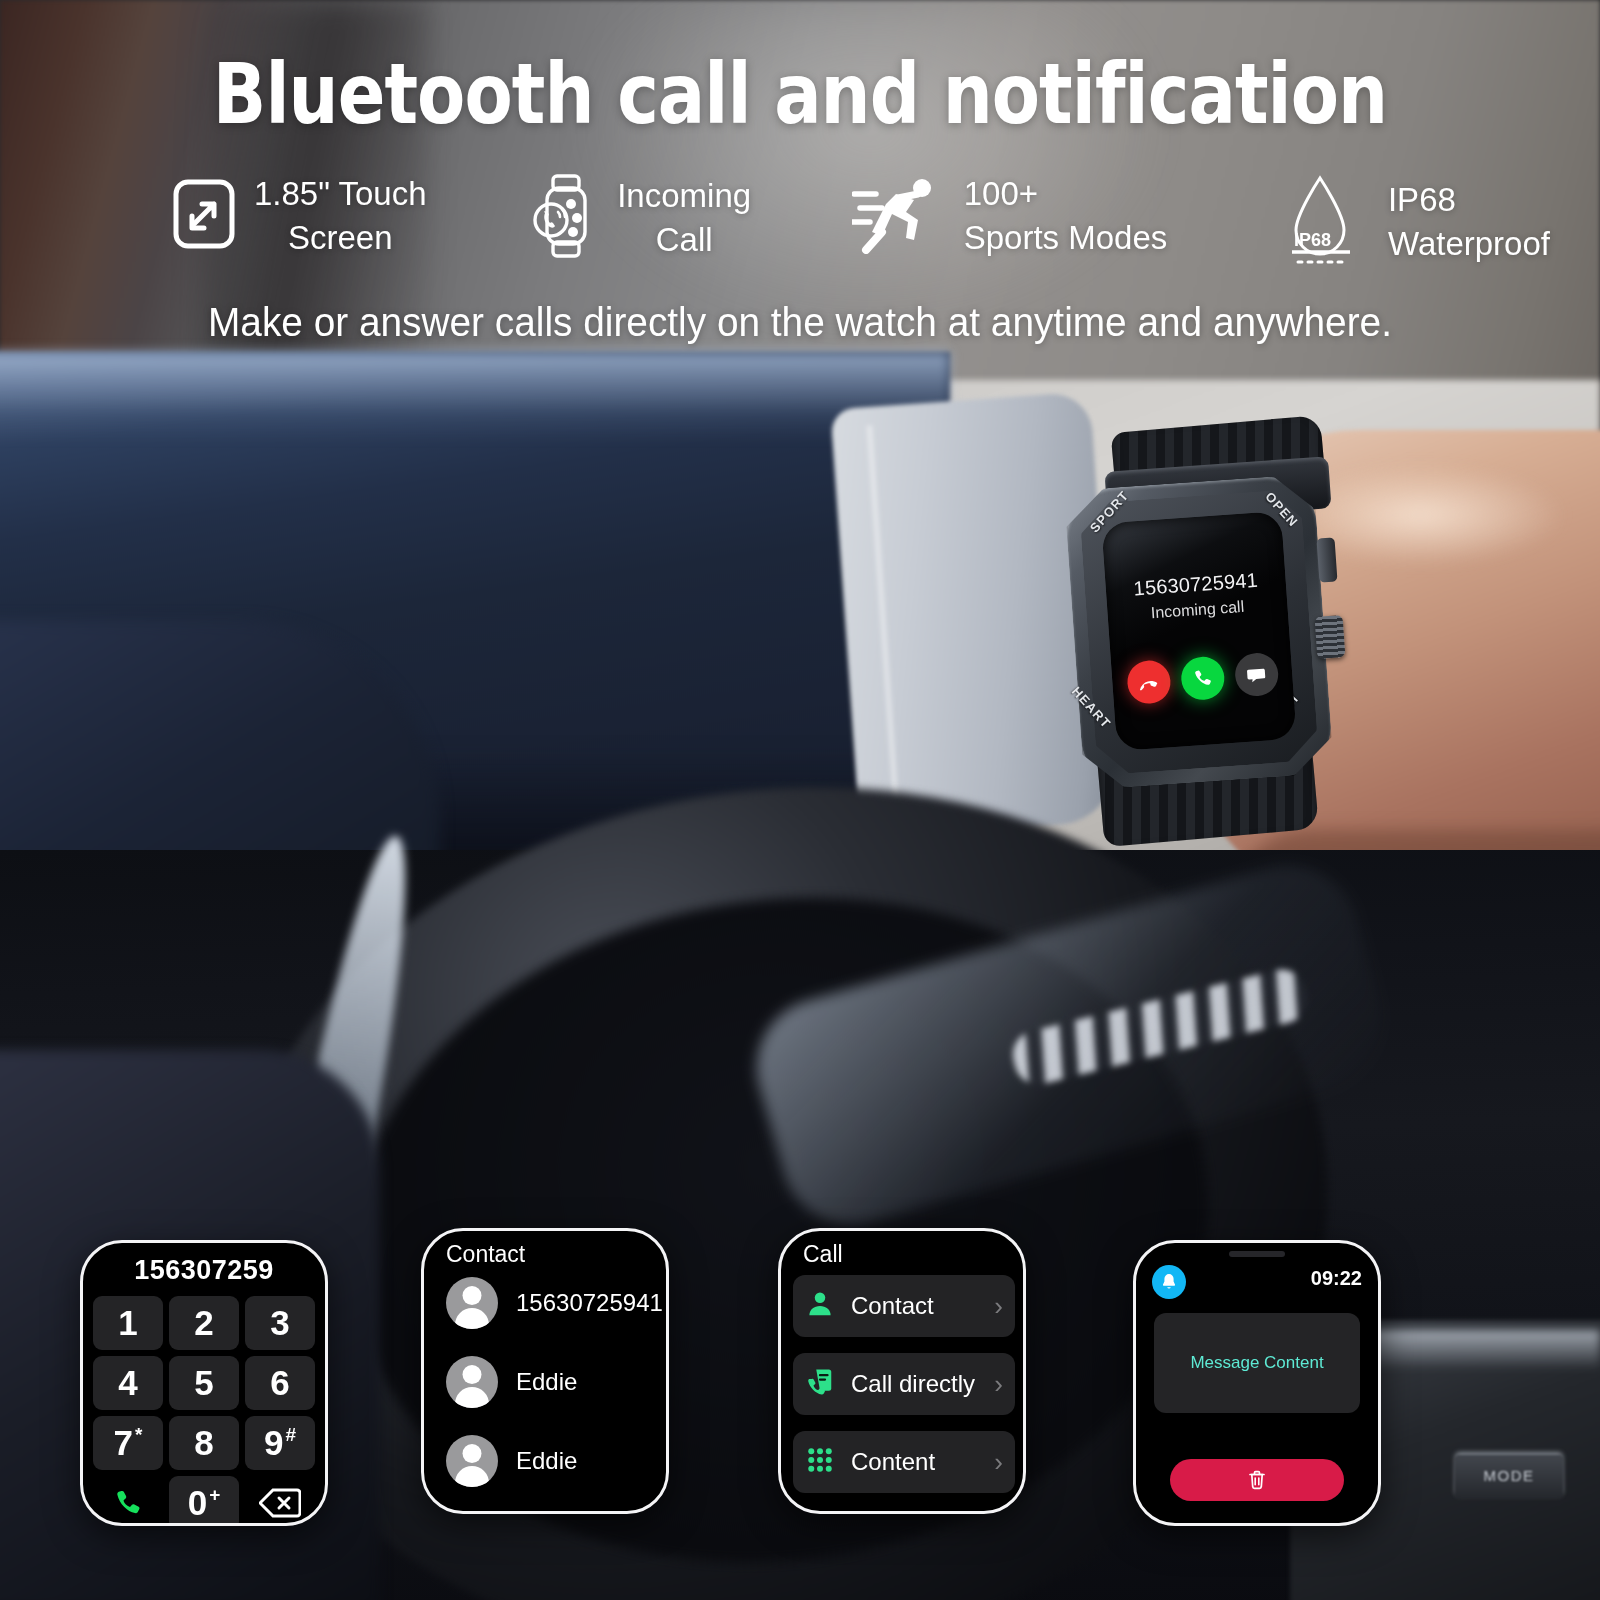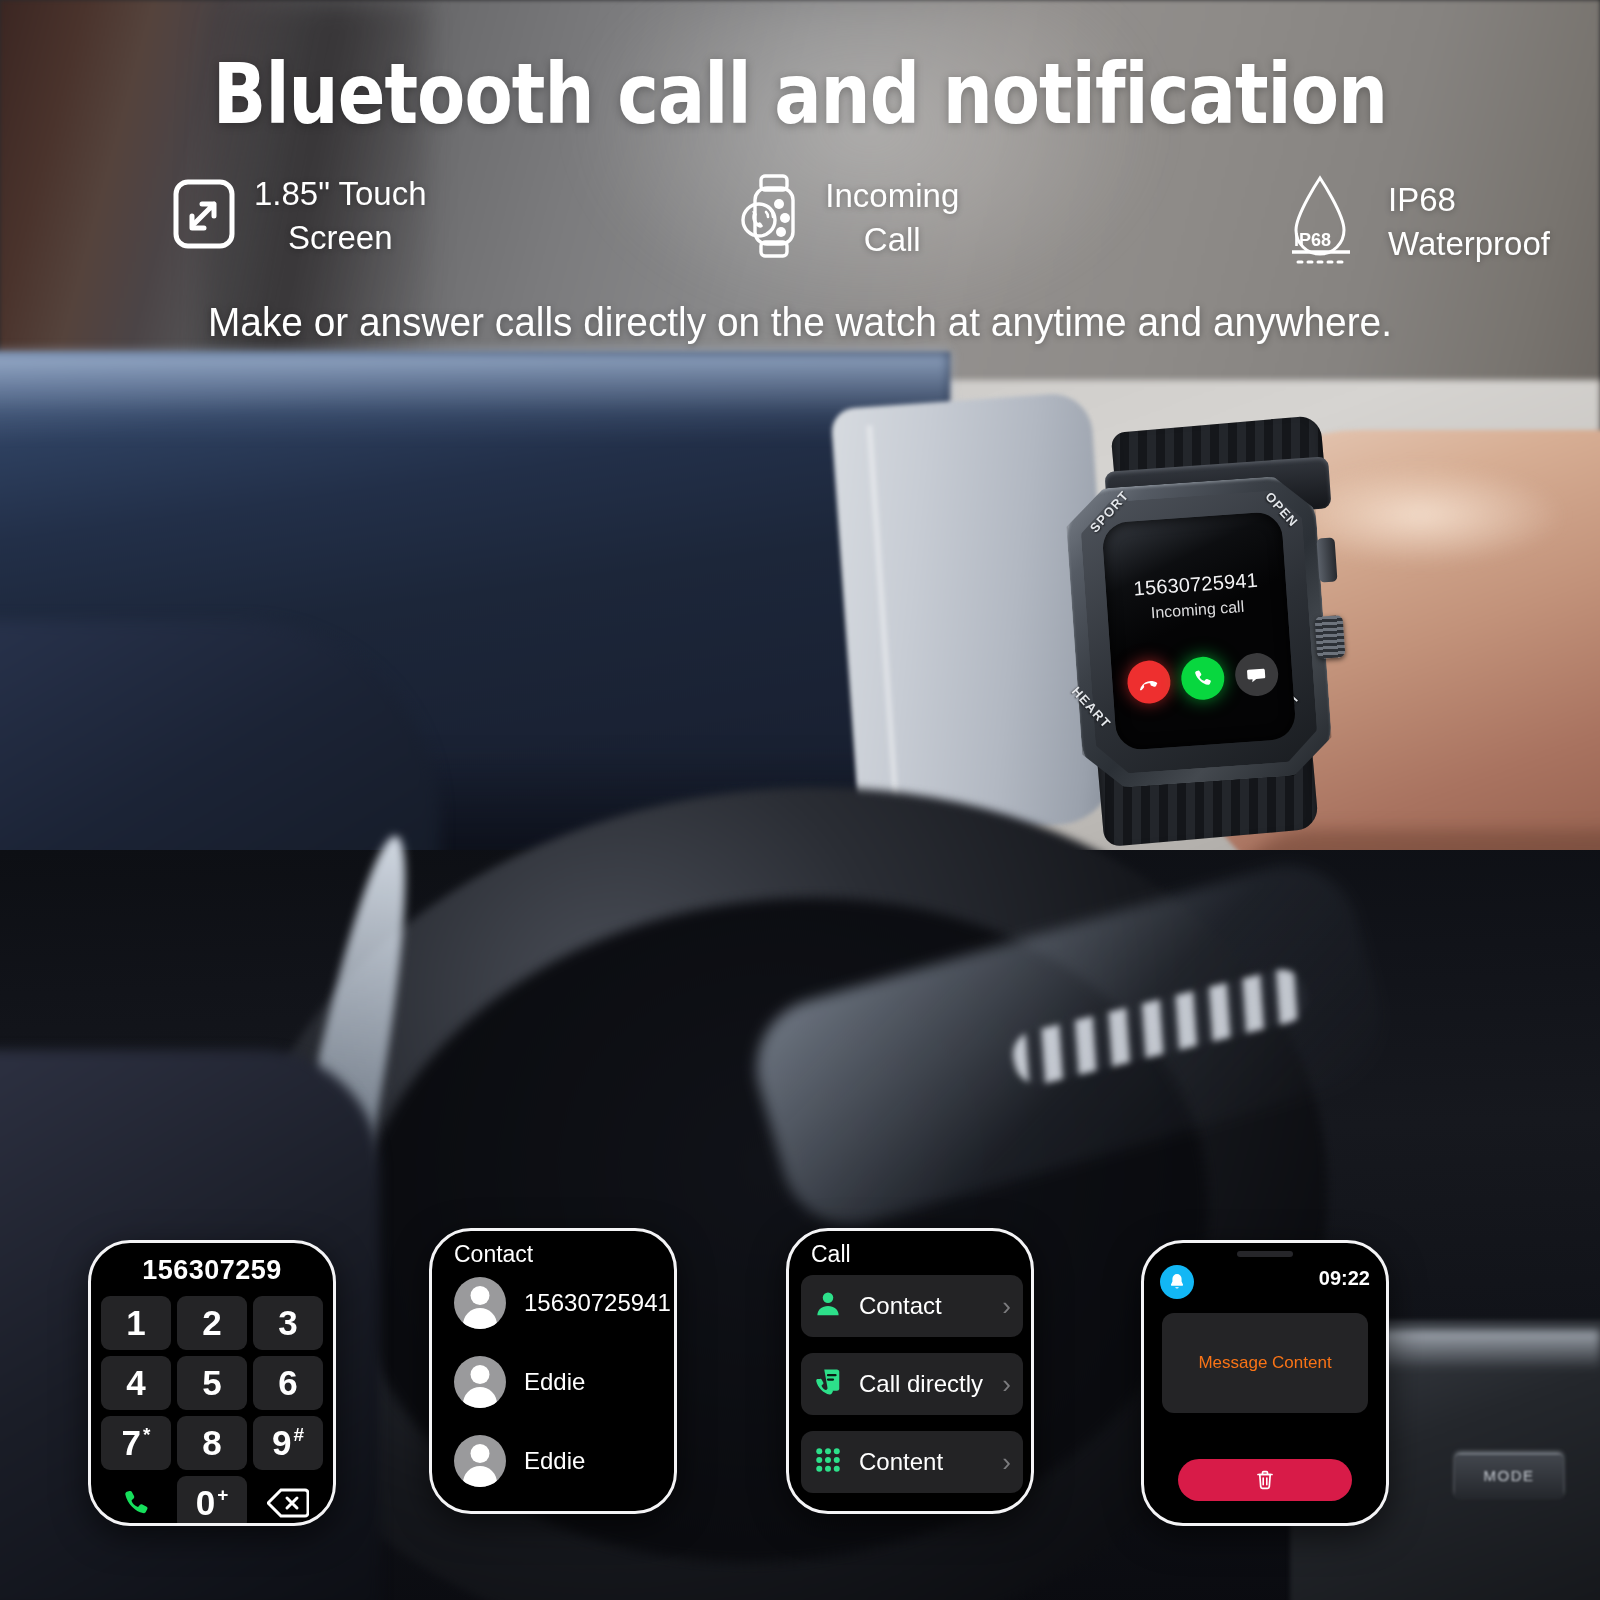--- a/index.html
+++ b/index.html
@@ -271,21 +271,21 @@
     background: repeating-linear-gradient(180deg, #6d737c 0 3px, #2c3036 3px 6px);
     box-shadow: 0 2px 5px rgba(0,0,0,.6);
   }
   .sidebtn {
     position: absolute; left: 270px; top: 118px; width: 18px; height: 44px;
     border-radius: 5px; transform: rotate(-4deg);
     background: linear-gradient(90deg, #5b616a, #26292e);
   }
 
   
-  .sgroup { position: absolute; left: 16px; top: 1228px; width: 1276px; height: 300px; }
+  .sgroup { position: absolute; left: 8px; top: 1228px; width: 1276px; height: 300px; }
   .swatch {
     position: absolute; top: 0; width: 248px; height: 286px;
     background: #000000; border-radius: 42px;
     border: 3px solid #f4f4f6;
     overflow: hidden;
     box-shadow: 0 10px 34px rgba(0,0,0,.6);
   }
   #sc-dial   { left: 72px;  top: 12px; }
   #sc-cont   { left: 413px; }
   #sc-call   { left: 770px; }
@@ -358,21 +358,21 @@
   .mtime {
     position: absolute; right: 16px; top: 24px;
     color: #ffffff; font-size: 20px; font-weight: 700;
     font-family: "Liberation Sans", sans-serif;
   }
   .mcard {
     position: absolute; left: 18px; right: 18px; top: 70px; height: 100px;
     background: #242426; border-radius: 12px;
     display: flex; align-items: center; justify-content: center;
   }
-  .mcard span { color: #f97316; font-size: 17px; font-family: "Liberation Sans", sans-serif; }
+  .mcard span { color: #5eead4; font-size: 17px; font-family: "Liberation Sans", sans-serif; }
   .delbtn {
     position: absolute; left: 34px; right: 34px; bottom: 22px; height: 42px;
     background: #d81b48; border-radius: 21px;
     display: flex; align-items: center; justify-content: center;
   }
 </style>
 </head>
 <body>
 
 <div id="photo">
@@ -437,20 +437,35 @@
         <path d="M18 41c-2 5 0 11 5 14 2 1 4 1 5-1l-2-3c-1-1-2-1-3 0-2-2-3-5-2-7 1-1 1-2 0-3l-3-2c-1 0-1 1 0 2z" fill="#fff"></path>
         <path d="M31 40c1 1 2 3 2 5M35 37c2 2 3 5 3 8" fill="none" stroke="#fff" stroke-width="2.6" stroke-linecap="round"></path>
       </svg>
     </span>
     <span class="flabel">
       <span>Incoming</span>
       <span class="l2">Call</span>
     </span>
   </div>
 
+  <div class="feature">
+    <span class="ficon">
+      <svg width="96" height="80" viewBox="0 0 96 80">
+        <circle cx="70" cy="14" r="9" fill="#fff"></circle>
+        <path d="M44 20 L62 26 L54 38 L66 46 L62 66 L54 64 L56 48 L40 40 L30 62 L20 58 L34 30 Z" fill="#fff"></path>
+        <path d="M46 24 L66 20" stroke="#fff" stroke-width="7" stroke-linecap="round"></path>
+        <path d="M2 20 H24 M8 34 H30 M0 48 H18" stroke="#fff" stroke-width="5.5" stroke-linecap="round"></path>
+        <path d="M30 58 L14 76" stroke="#fff" stroke-width="8" stroke-linecap="round"></path>
+      </svg>
+    </span>
+    <span class="flabel">
+      <span>100+</span>
+      <span class="l2">Sports Modes</span>
+    </span>
+  </div>
 
   <div class="feature">
     <span class="ficon" style="position:relative;">
       <svg width="104" height="96" viewBox="0 0 104 96">
         <path d="M52 6 C52 6 28 42 28 58 a24 24 0 0 0 48 0 C76 42 52 6 52 6 Z" fill="none" stroke="#fff" stroke-width="3"></path>
         <path d="M24 80 H82" stroke="#fff" stroke-width="3.4"></path>
         <path d="M30 90 h4 M40 90 h4 M50 90 h4 M60 90 h4 M70 90 h4" stroke="#fff" stroke-width="3" stroke-linecap="round"></path>
         <text x="26" y="74" fill="#fff" font-size="18" font-weight="700" font-family="Liberation Sans, sans-serif">IP68</text>
       </svg>
     </span>

